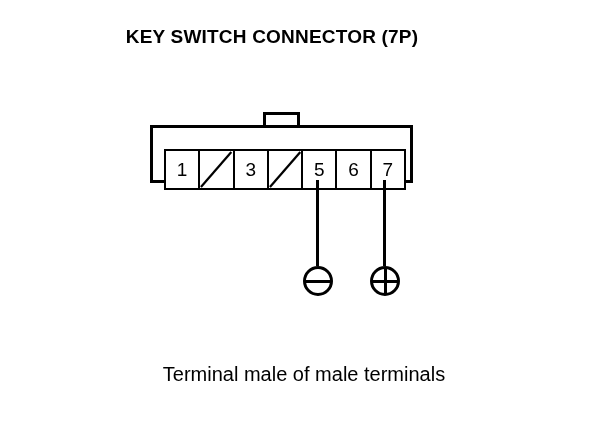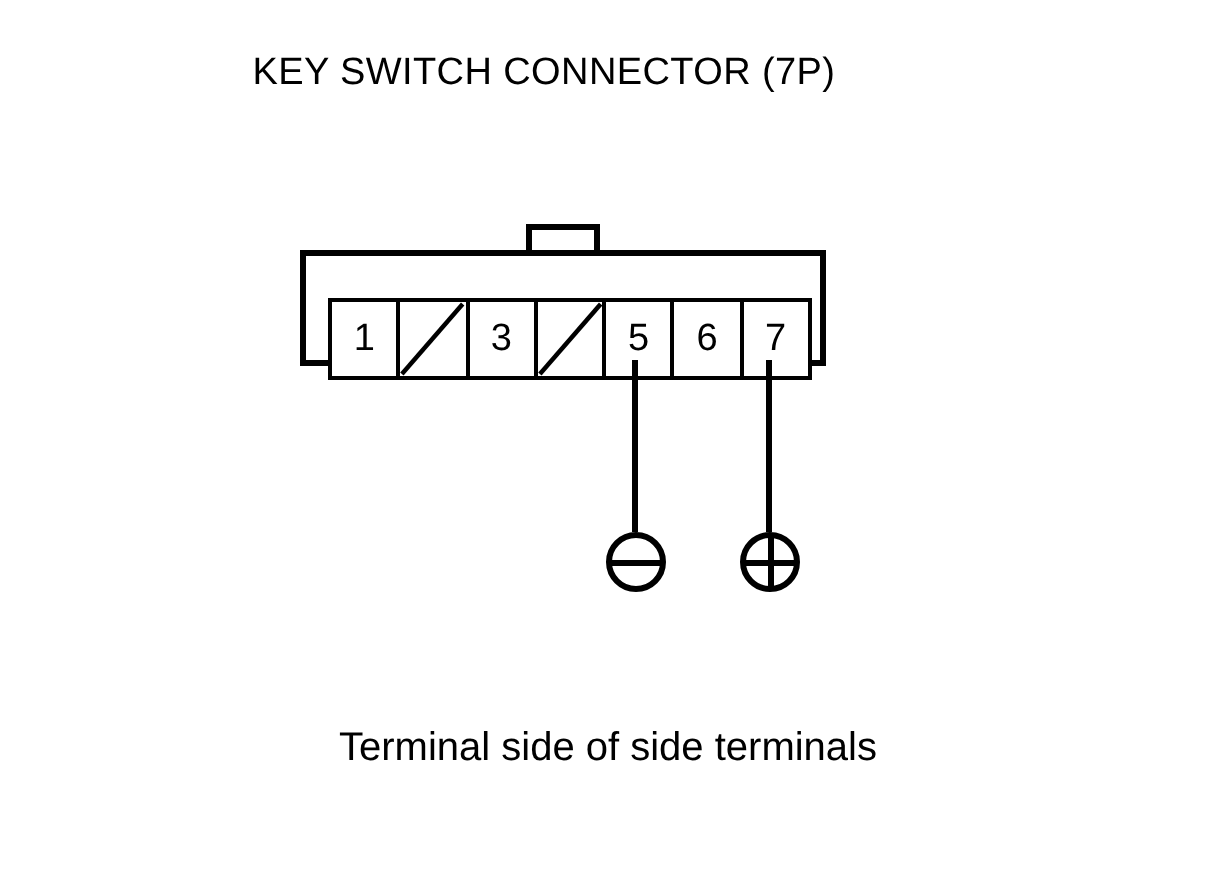--- a/index.html
+++ b/index.html
@@ -16,21 +16,21 @@
     color: #000000;
   }
 
   #diagram-title {
     position: absolute;
     left: 0;
     top: 26px;
     width: 544px;
     text-align: center;
     font-size: 19px;
-    font-weight: normal;
+    font-weight: bold;
     letter-spacing: 0.2px;
     line-height: 22px;
     white-space: nowrap;
   }
 
   #connector-assembly {
     position: absolute;
     left: 150px;
     top: 112px;
     width: 263px;
@@ -215,13 +215,13 @@
 
 <div class="polarity-symbol" id="polarity-negative">
   <span class="bar-h"></span>
 </div>
 
 <div class="polarity-symbol" id="polarity-positive">
   <span class="bar-h"></span>
   <span class="bar-v"></span>
 </div>
 
-<div id="diagram-caption">Terminal side of side terminals</div>
+<div id="diagram-caption">Terminal male of male terminals</div>
 
 </body></html>

